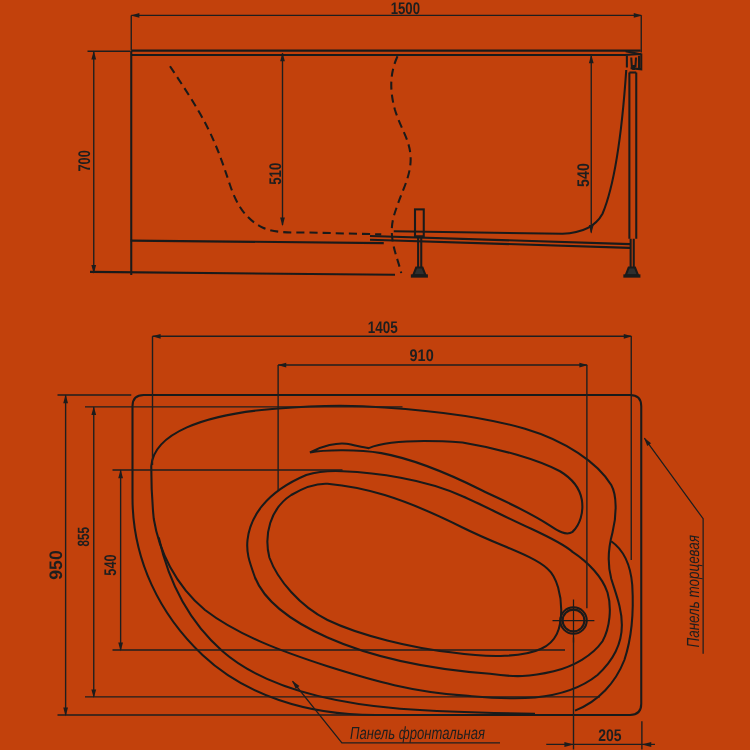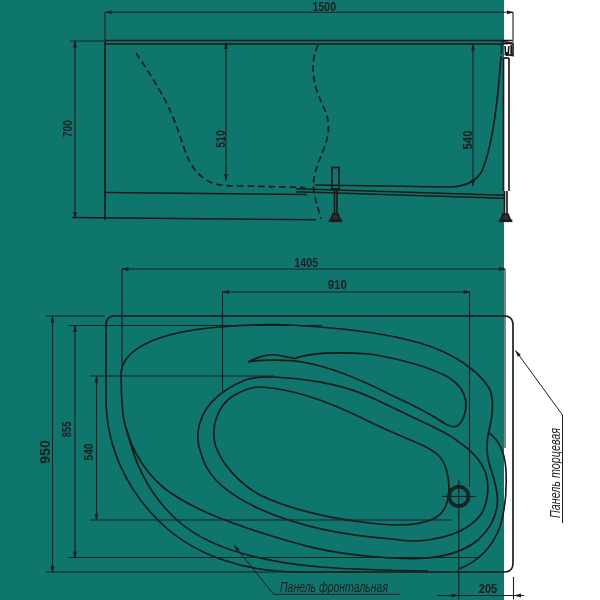--- a/index.html
+++ b/index.html
@@ -1,16 +1,16 @@
 <!DOCTYPE html>
 <html><head>
 <meta charset="utf-8">
 <style>
   html,body{margin:0;padding:0;background:#fff;}
-  #page{width:504px;height:600px;position:relative;background:#0f766e;font-family:"Liberation Sans",sans-serif;}
+  #page{width:600px;height:600px;position:relative;background:#c2410c;font-family:"Liberation Sans",sans-serif;}
   svg{position:absolute;left:0;top:0;}
   text{font-family:"Liberation Sans",sans-serif;fill:#1e1e1e;}
 </style>
 </head>
 <body>
 <div id="page">
 <svg width="600" height="600" viewBox="0 0 600 600">
 <defs>
   <marker id="aL" viewBox="0 0 8 5" refX="0.7" refY="2.5" markerWidth="8" markerHeight="5" orient="auto" markerUnits="userSpaceOnUse">
     <path d="M0.3,2.5 L7.2,0.6 L7.2,4.4 Z" fill="#1c1c1c"></path>

